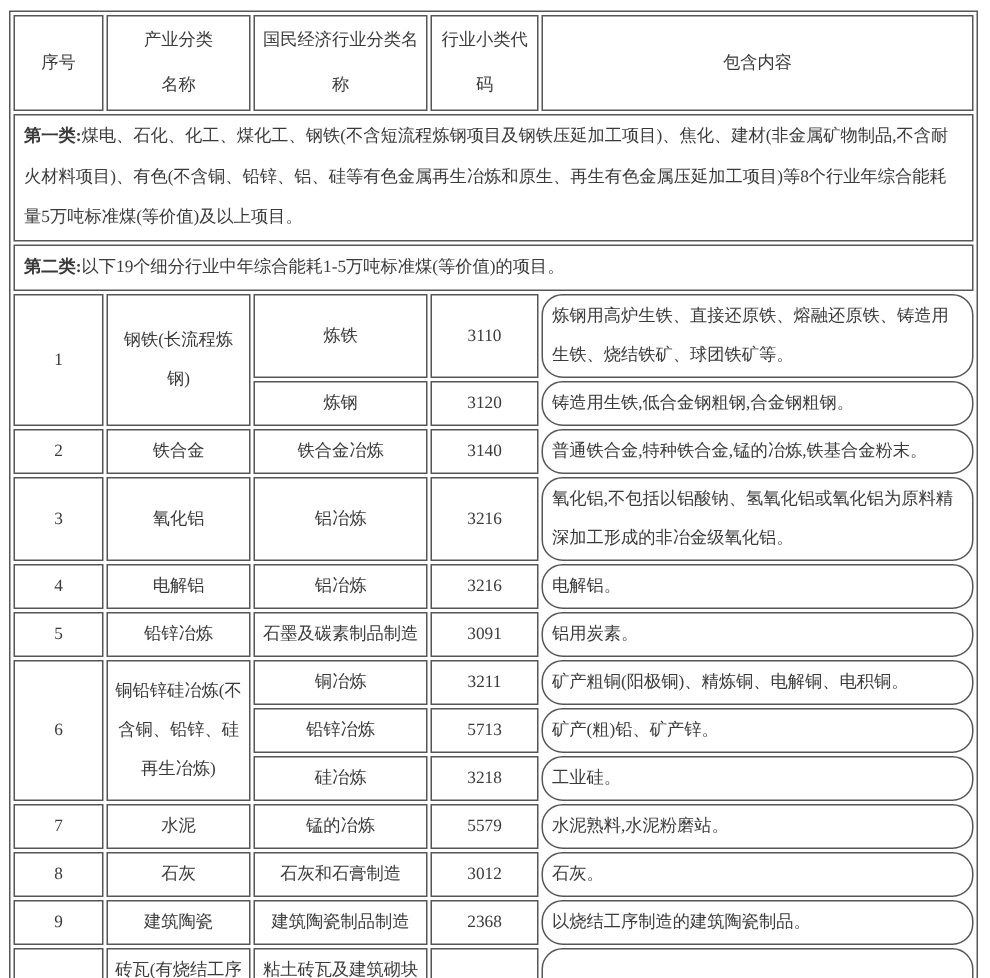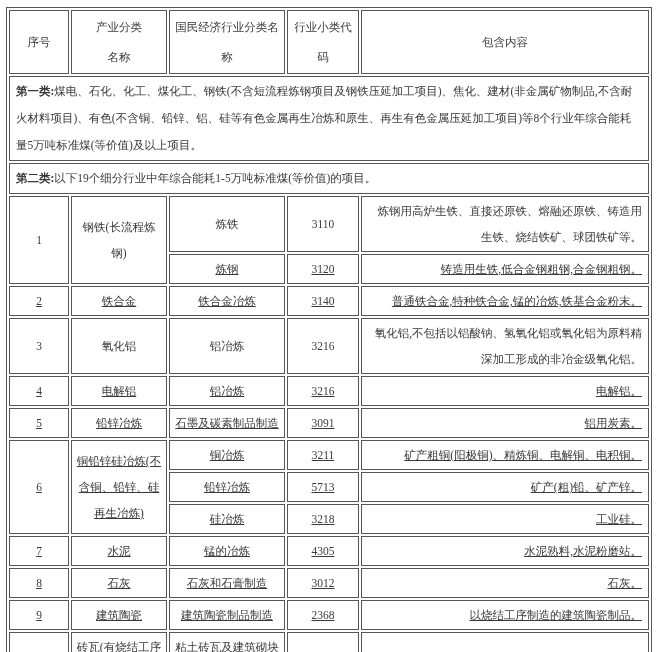--- a/index.html
+++ b/index.html
@@ -23,22 +23,22 @@
     line-height:26px;
     padding:1px 3px;
     text-align:center;
     vertical-align:middle;
     word-break:break-all;
     background:#ffffff;
   }
   td.hdr{white-space:pre-line;line-height:30px;height:52px;}
   td.cls{text-align:left;padding:1px 6px;line-height:27px;}
   td.cls b{font-weight:bold;}
-  td.content{text-align:right;padding:1px 6px;}
-  tr.single td{height:27px;text-decoration:underline;}
+  td.content{text-align:left;padding:1px 6px;border-radius:14px;}
+  tr.single td{height:27px;}
 </style>
 </head>
 <body>
 
 <div class="doc">
   <table>
     <colgroup>
       <col style="width:60px">
         <col style="width:96px">
         <col style="width:116px">
@@ -124,21 +124,21 @@
     <tr class="single">
       <td>硅冶炼</td>
       <td>3218</td>
       <td class="content">工业硅。</td>
     </tr>
 
     <tr class="single">
       <td>7</td>
       <td>水泥</td>
       <td>锰的冶炼</td>
-      <td>4305</td>
+      <td>5579</td>
       <td class="content">水泥熟料,水泥粉磨站。</td>
     </tr>
 
     <tr class="single">
       <td>8</td>
       <td>石灰</td>
       <td>石灰和石膏制造</td>
       <td>3012</td>
       <td class="content">石灰。</td>
     </tr>

